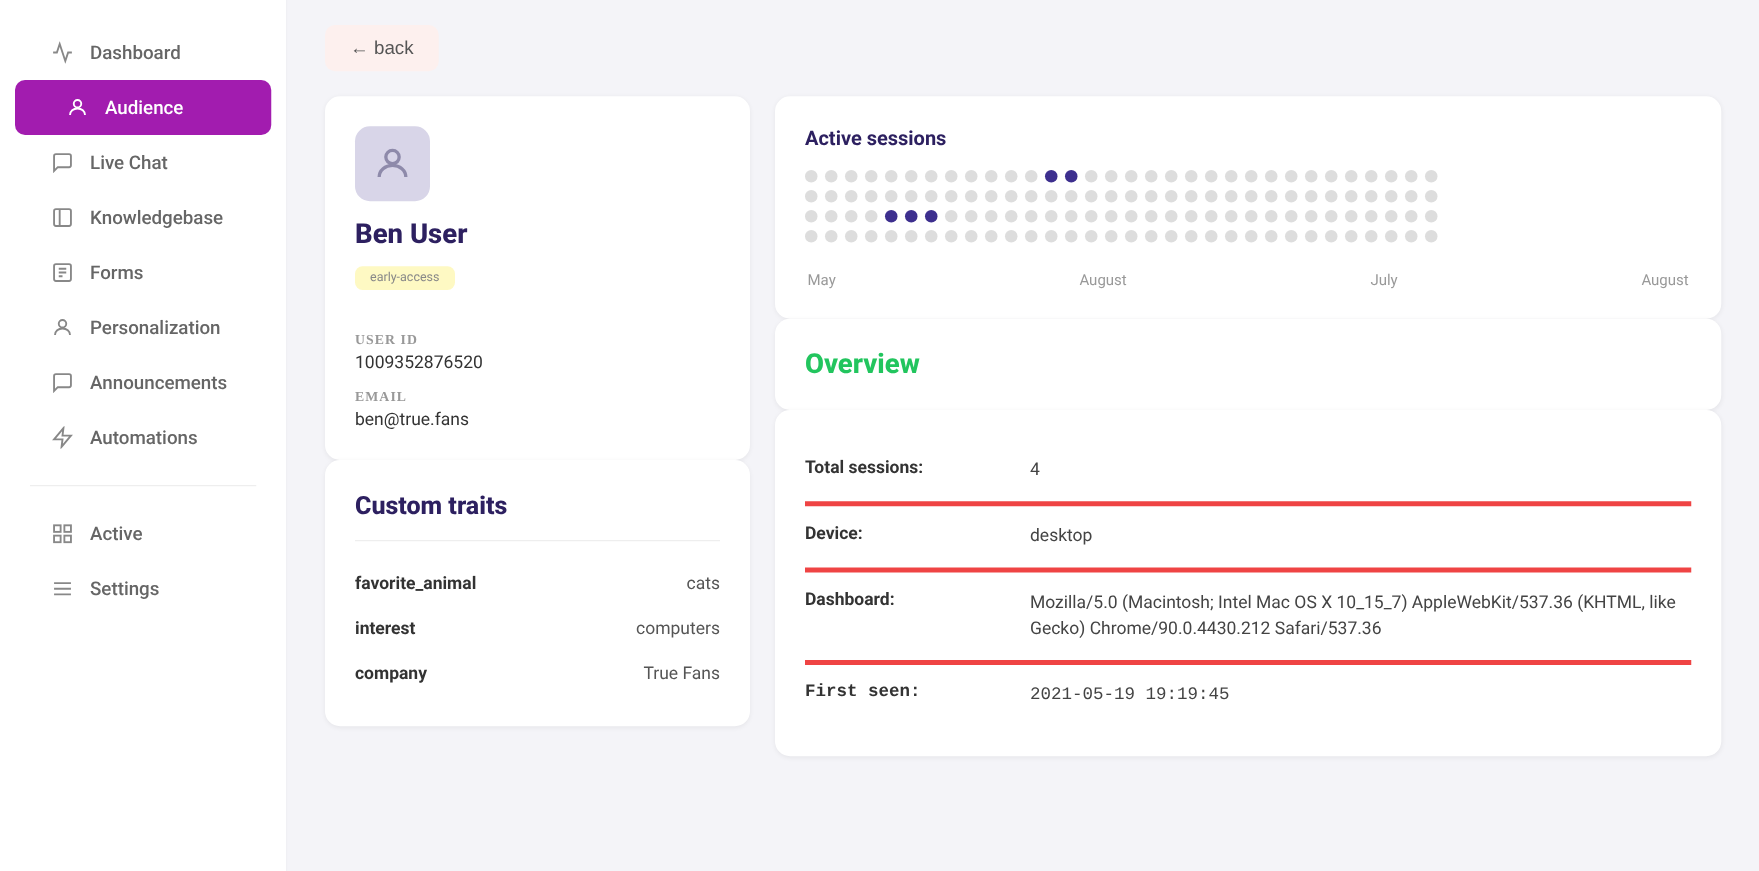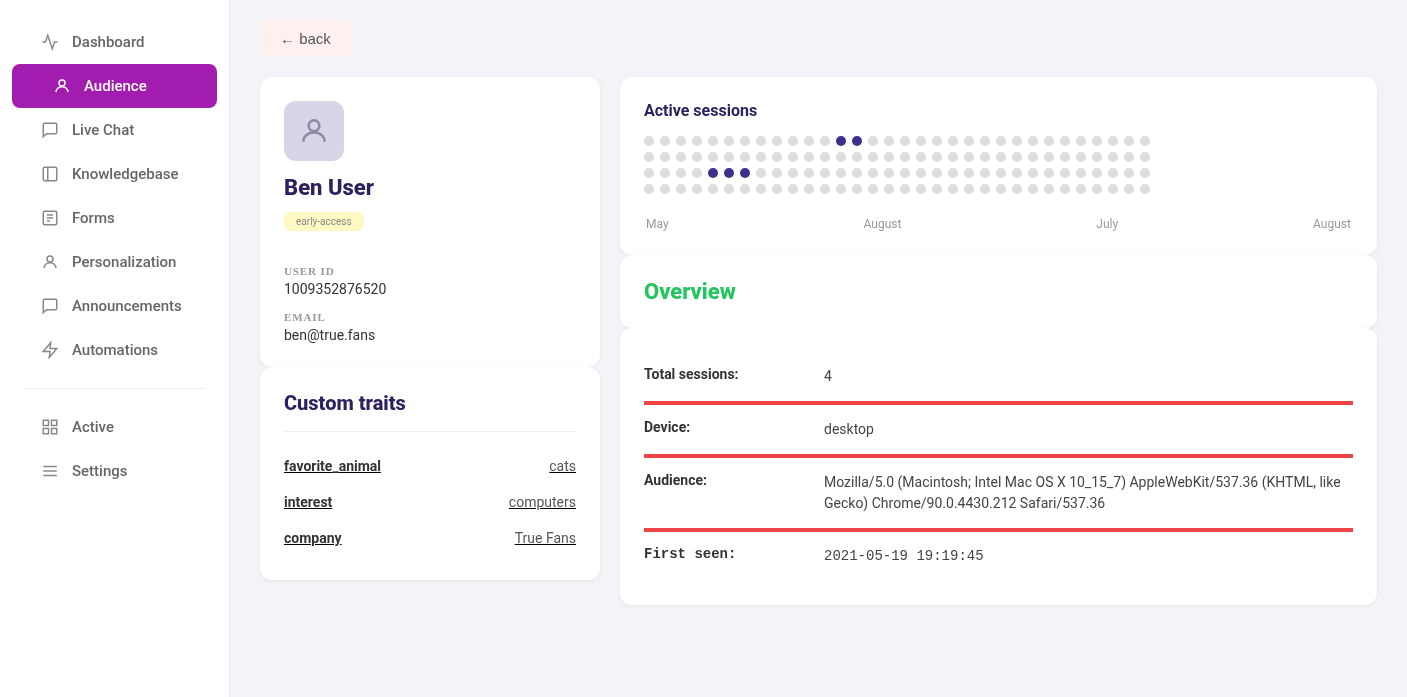--- a/index.html
+++ b/index.html
@@ -148,21 +148,20 @@
       border: none;
       border-top: 1px solid #eee;
       margin-bottom: 16px;
     }
     .trait-row {
       display: flex;
       justify-content: space-between;
       align-items: flex-end;
       padding: 10px 0;
       font-size: 14px;
-      text-decoration: underline;
     }
     .trait-key {
       font-weight: 700;
       color: #333;
     }
     .trait-val {
       color: #555;
     }
 
     
@@ -536,21 +535,21 @@
         <div class="stats-table">
           <div class="stats-row">
             <span class="stats-key">Total sessions:</span>
             <span class="stats-val">4</span>
           </div>
           <div class="stats-row">
             <span class="stats-key">Device:</span>
             <span class="stats-val">desktop</span>
           </div>
           <div class="stats-row">
-            <span class="stats-key">Audience:</span>
+            <span class="stats-key">Dashboard:</span>
             <span class="stats-val">Mozilla/5.0 (Macintosh; Intel Mac OS X 10_15_7) AppleWebKit/537.36 (KHTML, like Gecko) Chrome/90.0.4430.212 Safari/537.36</span>
           </div>
           <div class="stats-row">
             <span class="stats-key">First seen:</span>
             <span class="stats-val">2021-05-19 19:19:45</span>
           </div>
         </div>
       </div>
     </div>
   </div>

